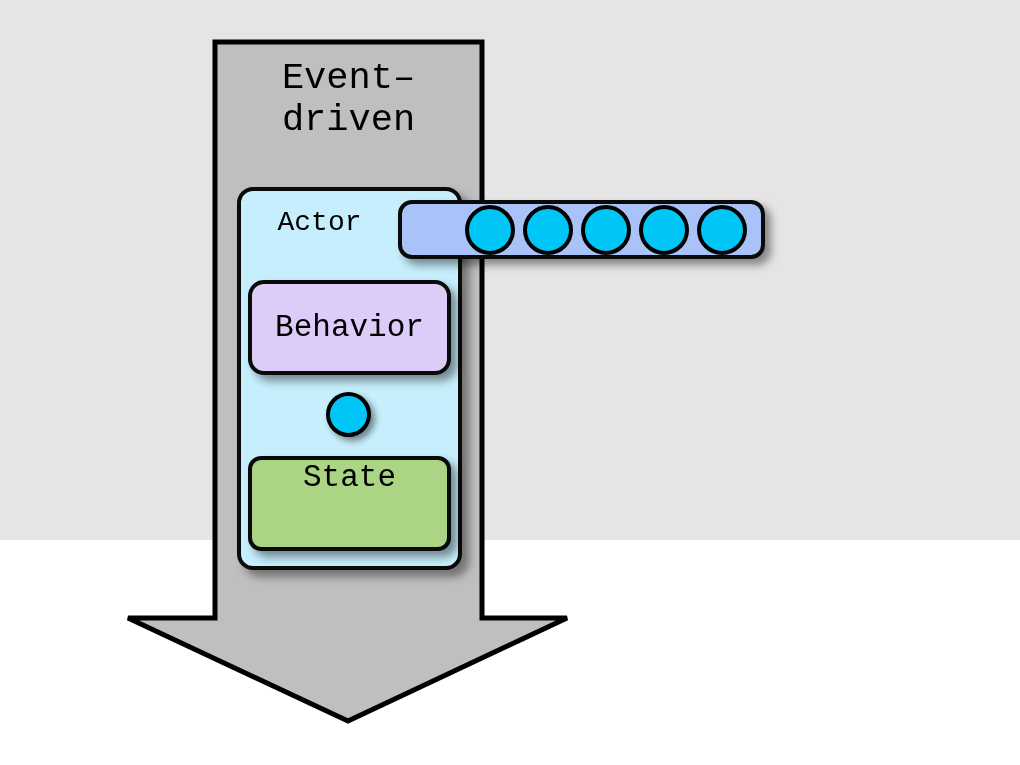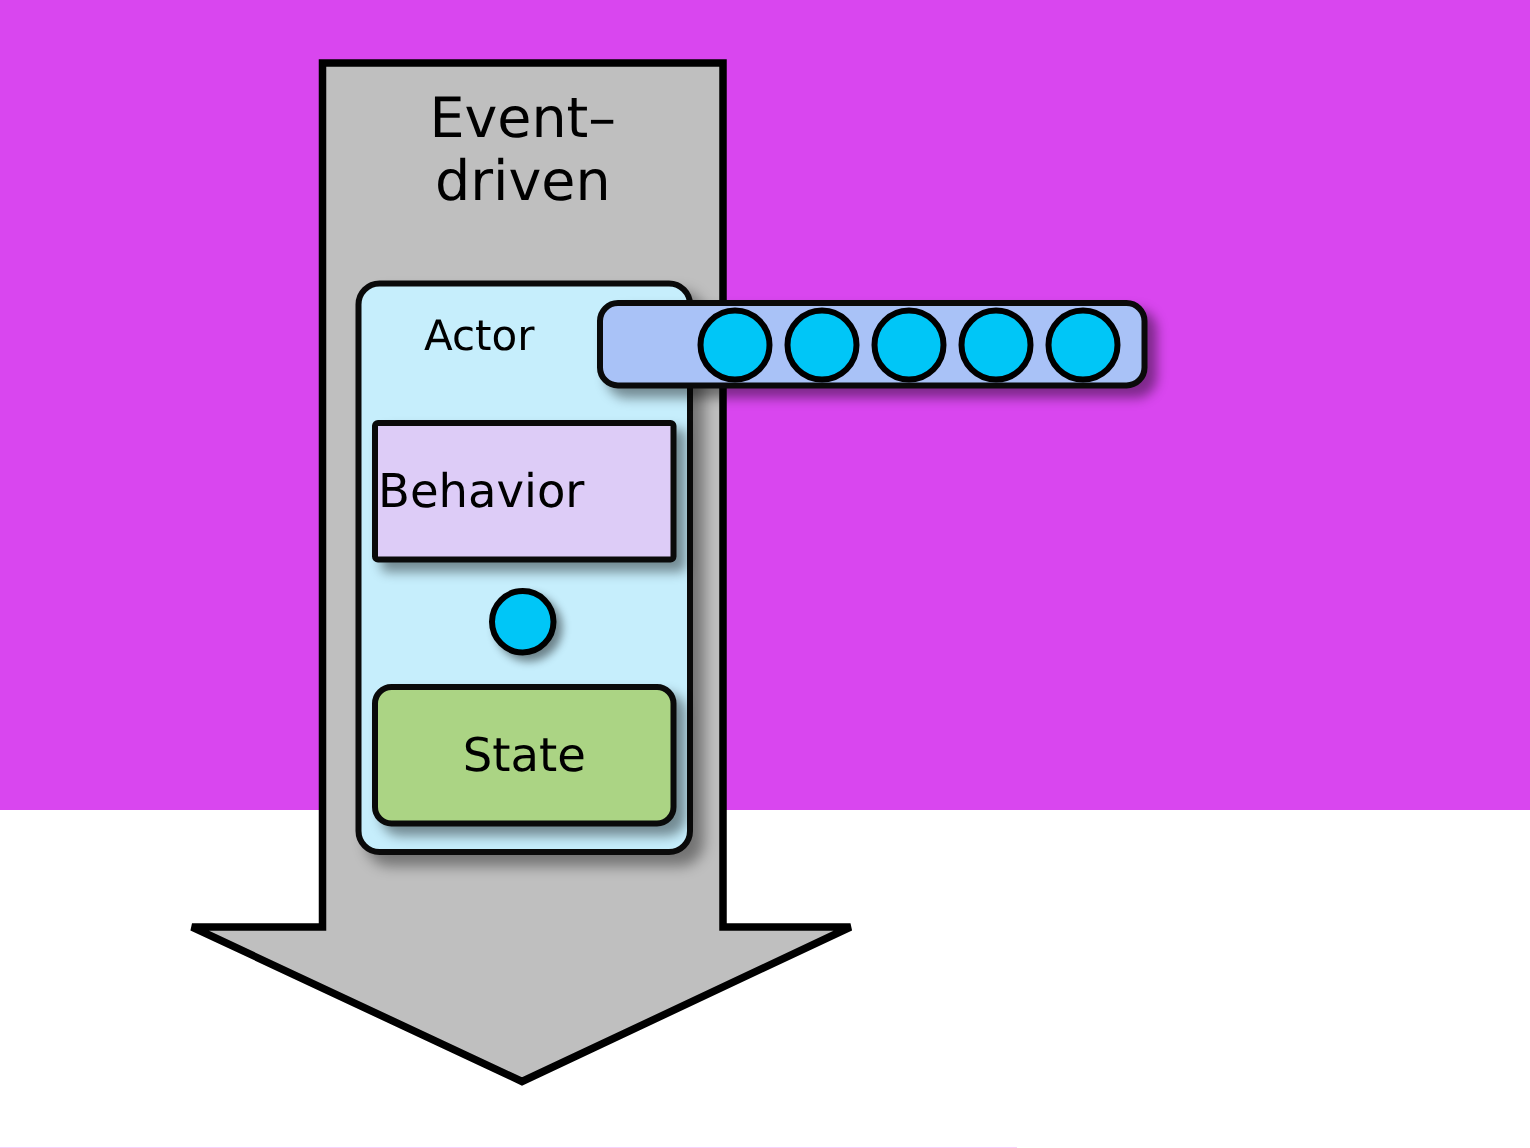--- a/index.html
+++ b/index.html
@@ -10,21 +10,22 @@
   body {
     width: 1020px;
     height: 765px;
     font-family: "DejaVu Sans", sans-serif;
     overflow: hidden;
   }
   #canvas {
     position: relative;
     width: 1020px;
     height: 540px;
-    background: #d946ef;
+    background: #e5e5e5;
+    font-family: Liberation Mono, monospace;
   }
 
   
   .arrow-shape {
     position: absolute;
     left: 0;
     top: 0;
     width: 1020px;
     height: 765px;
     pointer-events: none;
@@ -68,46 +69,46 @@
 
   
   .behavior-box {
     position: absolute;
     left: 248px;
     top: 280px;
     width: 203px;
     height: 95px;
     background: #ddccf7;
     border: 4px solid #0a0a0a;
-    border-radius: 4px;
+    border-radius: 16px;
     box-sizing: border-box;
     box-shadow: 6px 6px 8px rgba(0,0,0,0.42);
     display: flex;
     align-items: center;
-    justify-content: flex-start;
+    justify-content: center;
   }
   .behavior-box .boxlabel {
     font-size: 31px;
     color: #000000;
   }
 
   
   .state-box {
     position: absolute;
     left: 248px;
     top: 456px;
     width: 203px;
     height: 95px;
     background: #abd484;
     border: 4px solid #0a0a0a;
     border-radius: 13px;
     box-sizing: border-box;
     box-shadow: 6px 6px 8px rgba(0,0,0,0.42);
     display: flex;
-    align-items: center;
+    align-items: flex-start;
     justify-content: center;
   }
   .state-box .boxlabel {
     font-size: 31px;
     color: #000000;
   }
 
   
   .inner-dot {
     position: absolute;

